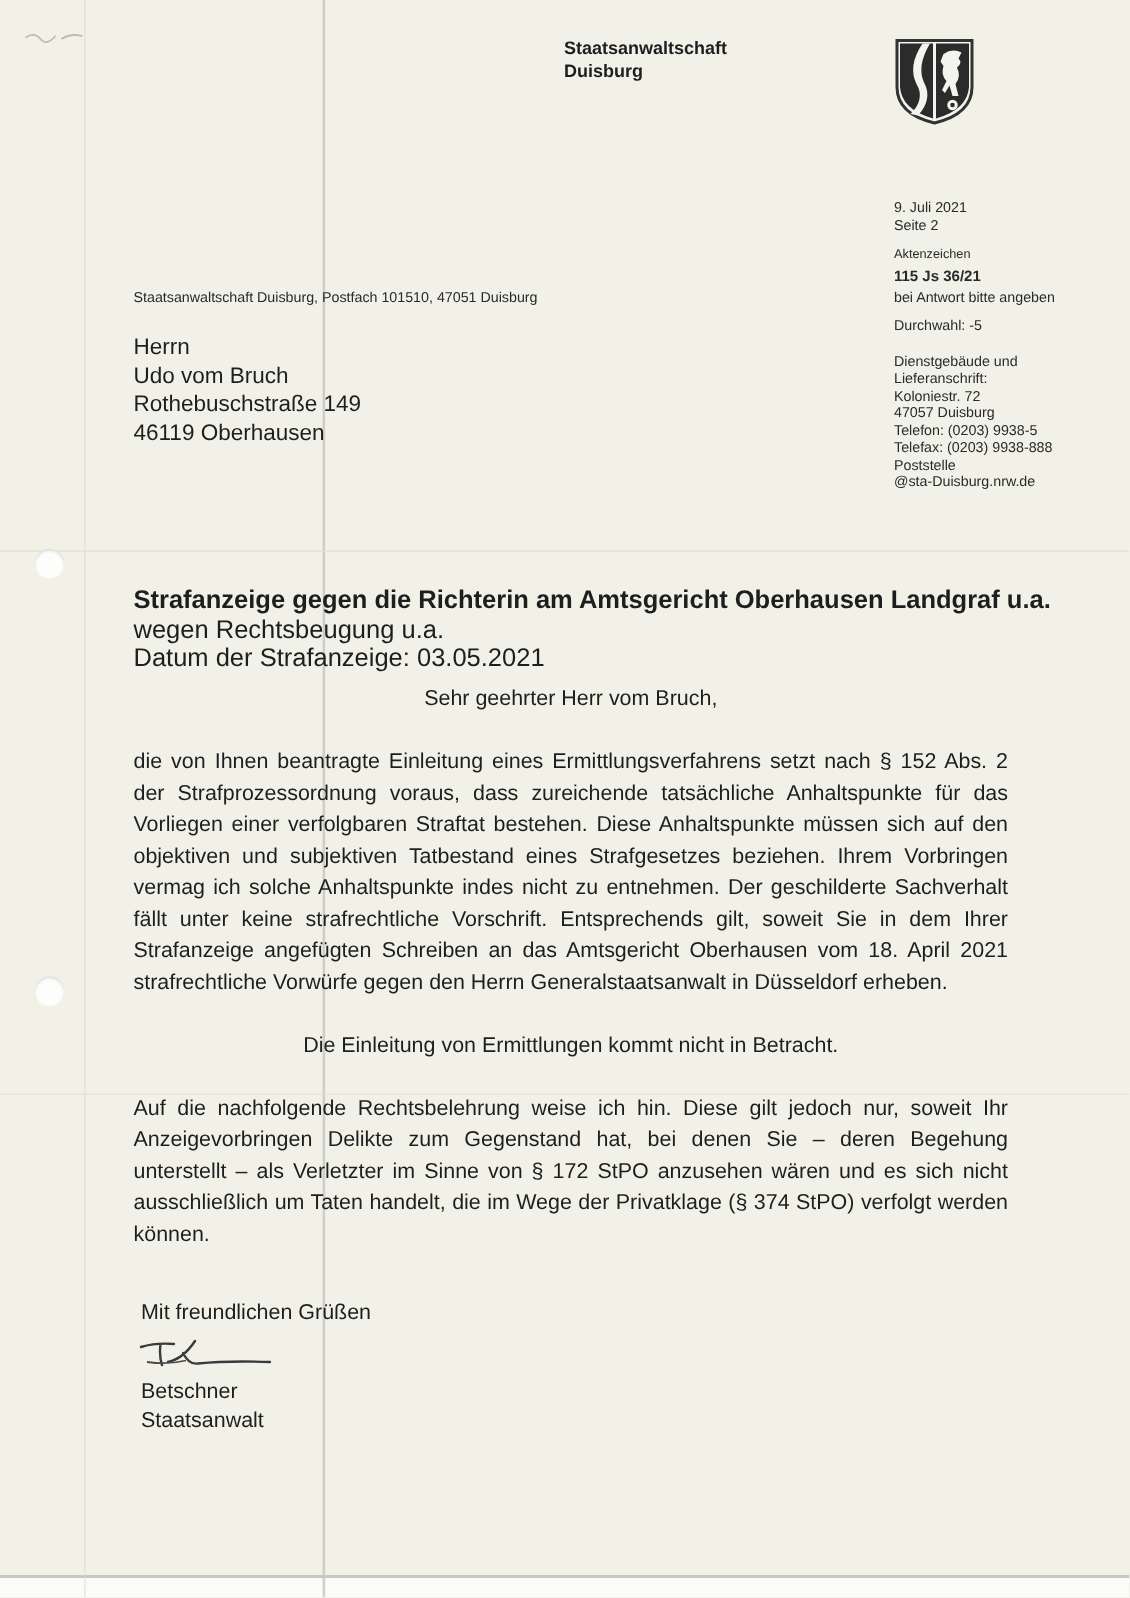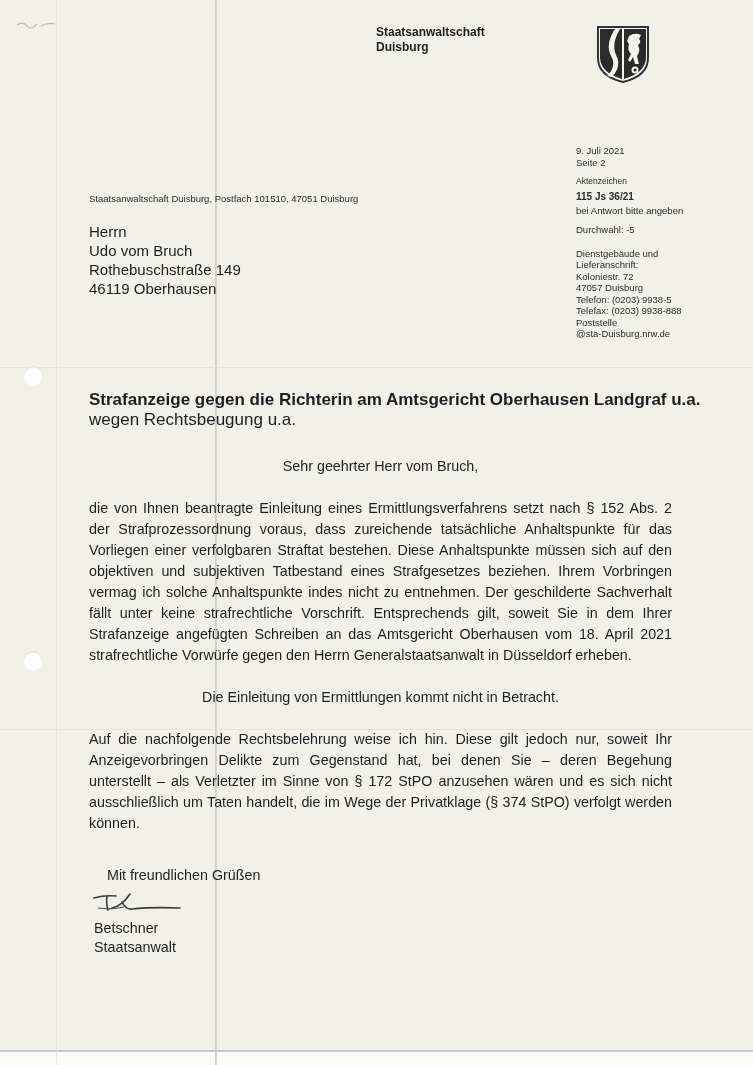--- a/index.html
+++ b/index.html
@@ -35,34 +35,34 @@
       position: absolute; left: 0; top: 729px; width: 753px; height: 1px;
       background: #e0e0d8; opacity: 0.7;
     }
     .punch {
       position: absolute; left: 23px; width: 20px; height: 20px; border-radius: 50%;
       background: #fdfdfb; box-shadow: inset 0 1px 2px rgba(0,0,0,0.15);
     }
     .abs { position: absolute; white-space: nowrap; }
     .authority { left: 376px; top: 25px; font-size: 12px; font-weight: bold; line-height: 15px; }
     .crest { left: 595px; top: 24px; width: 56px; height: 60px; }
-    .sidebar { left: 576px; top: 133px; font-size: 9.5px; line-height: 11.5px; color: #2a2a2a; margin-top: 12px; }
+    .sidebar { left: 596px; top: 133px; font-size: 9.5px; line-height: 11.5px; color: #2a2a2a; }
     .sidebar .small { font-size: 8.5px; }
     .sidebar .ref { font-size: 10px; font-weight: bold; line-height: 17px; }
     .sidebar .gap { height: 8px; }
     .return-addr { left: 89px; top: 193px; font-size: 9.5px; color: #2a2a2a; }
     .recipient { left: 89px; top: 222px; font-size: 15px; line-height: 19px; }
     .subject { left: 89px; top: 358px; font-size: 17px; line-height: 19.5px; margin-top: 32px; }
     .subject .bold { font-weight: bold; }
     .content { position: absolute; left: 89px; top: 456px; width: 583px; font-size: 14.3px; line-height: 21px; }
     .content p { margin: 0; text-align: center; }
     .content .just { text-align: justify; text-align-last: left; }
     .salutation { margin-bottom: 21px !important; }
     .para { margin-bottom: 21px !important; }
-    .closing { left: 94px; top: 866px; font-size: 14.3px; line-height: 19px; margin-left: 13px; }
+    .closing { left: 94px; top: 866px; font-size: 14.3px; line-height: 19px; }
     .signature { left: 92px; top: 886px; width: 90px; height: 30px; }
     .signer { left: 94px; top: 919px; font-size: 14.3px; line-height: 19px; }
     .scribble { left: 15px; top: 18px; width: 45px; height: 12px; }
   </style>
 </head>
 <body>
 
 <div class="page"></div>
 <div class="below-page"></div>
 <div class="fold-v2"></div>
@@ -116,20 +116,21 @@
 <div class="abs recipient">
   <div>Herrn</div>
   <div>Udo vom Bruch</div>
   <div>Rothebuschstraße 149</div>
   <div>46119 Oberhausen</div>
 </div>
 
 <div class="abs subject">
   <div class="bold">Strafanzeige gegen die Richterin am Amtsgericht Oberhausen Landgraf u.a.</div>
   <div>wegen Rechtsbeugung u.a.</div>
+  <div>Datum der Strafanzeige: 03.05.2021</div>
 </div>
 
 <div class="content">
   <p class="salutation">Sehr geehrter Herr vom Bruch,</p>
   <p class="just para">die von Ihnen beantragte Einleitung eines Ermittlungsverfahrens setzt nach § 152 Abs. 2 der Strafprozessordnung voraus, dass zureichende tatsächliche Anhaltspunkte für das Vorliegen einer verfolgbaren Straftat bestehen. Diese Anhaltspunkte müssen sich auf den objektiven und subjektiven Tatbestand eines Strafgesetzes beziehen. Ihrem Vorbringen vermag ich solche Anhaltspunkte indes nicht zu entnehmen. Der geschilderte Sachverhalt fällt unter keine strafrechtliche Vorschrift. Entsprechends gilt, soweit Sie in dem Ihrer Strafanzeige angefügten Schreiben an das Amtsgericht Oberhausen vom 18. April 2021 strafrechtliche Vorwürfe gegen den Herrn Generalstaatsanwalt in Düsseldorf erheben.</p>
   <p class="para">Die Einleitung von Ermittlungen kommt nicht in Betracht.</p>
   <p class="just">Auf die nachfolgende Rechtsbelehrung weise ich hin. Diese gilt jedoch nur, soweit Ihr Anzeigevorbringen Delikte zum Gegenstand hat, bei denen Sie – deren Begehung unterstellt – als Verletzter im Sinne von § 172 StPO anzusehen wären und es sich nicht ausschließlich um Taten handelt, die im Wege der Privatklage (§ 374 StPO) verfolgt werden können.</p>
 </div>
 
 <div class="abs closing">Mit freundlichen Grüßen</div>

